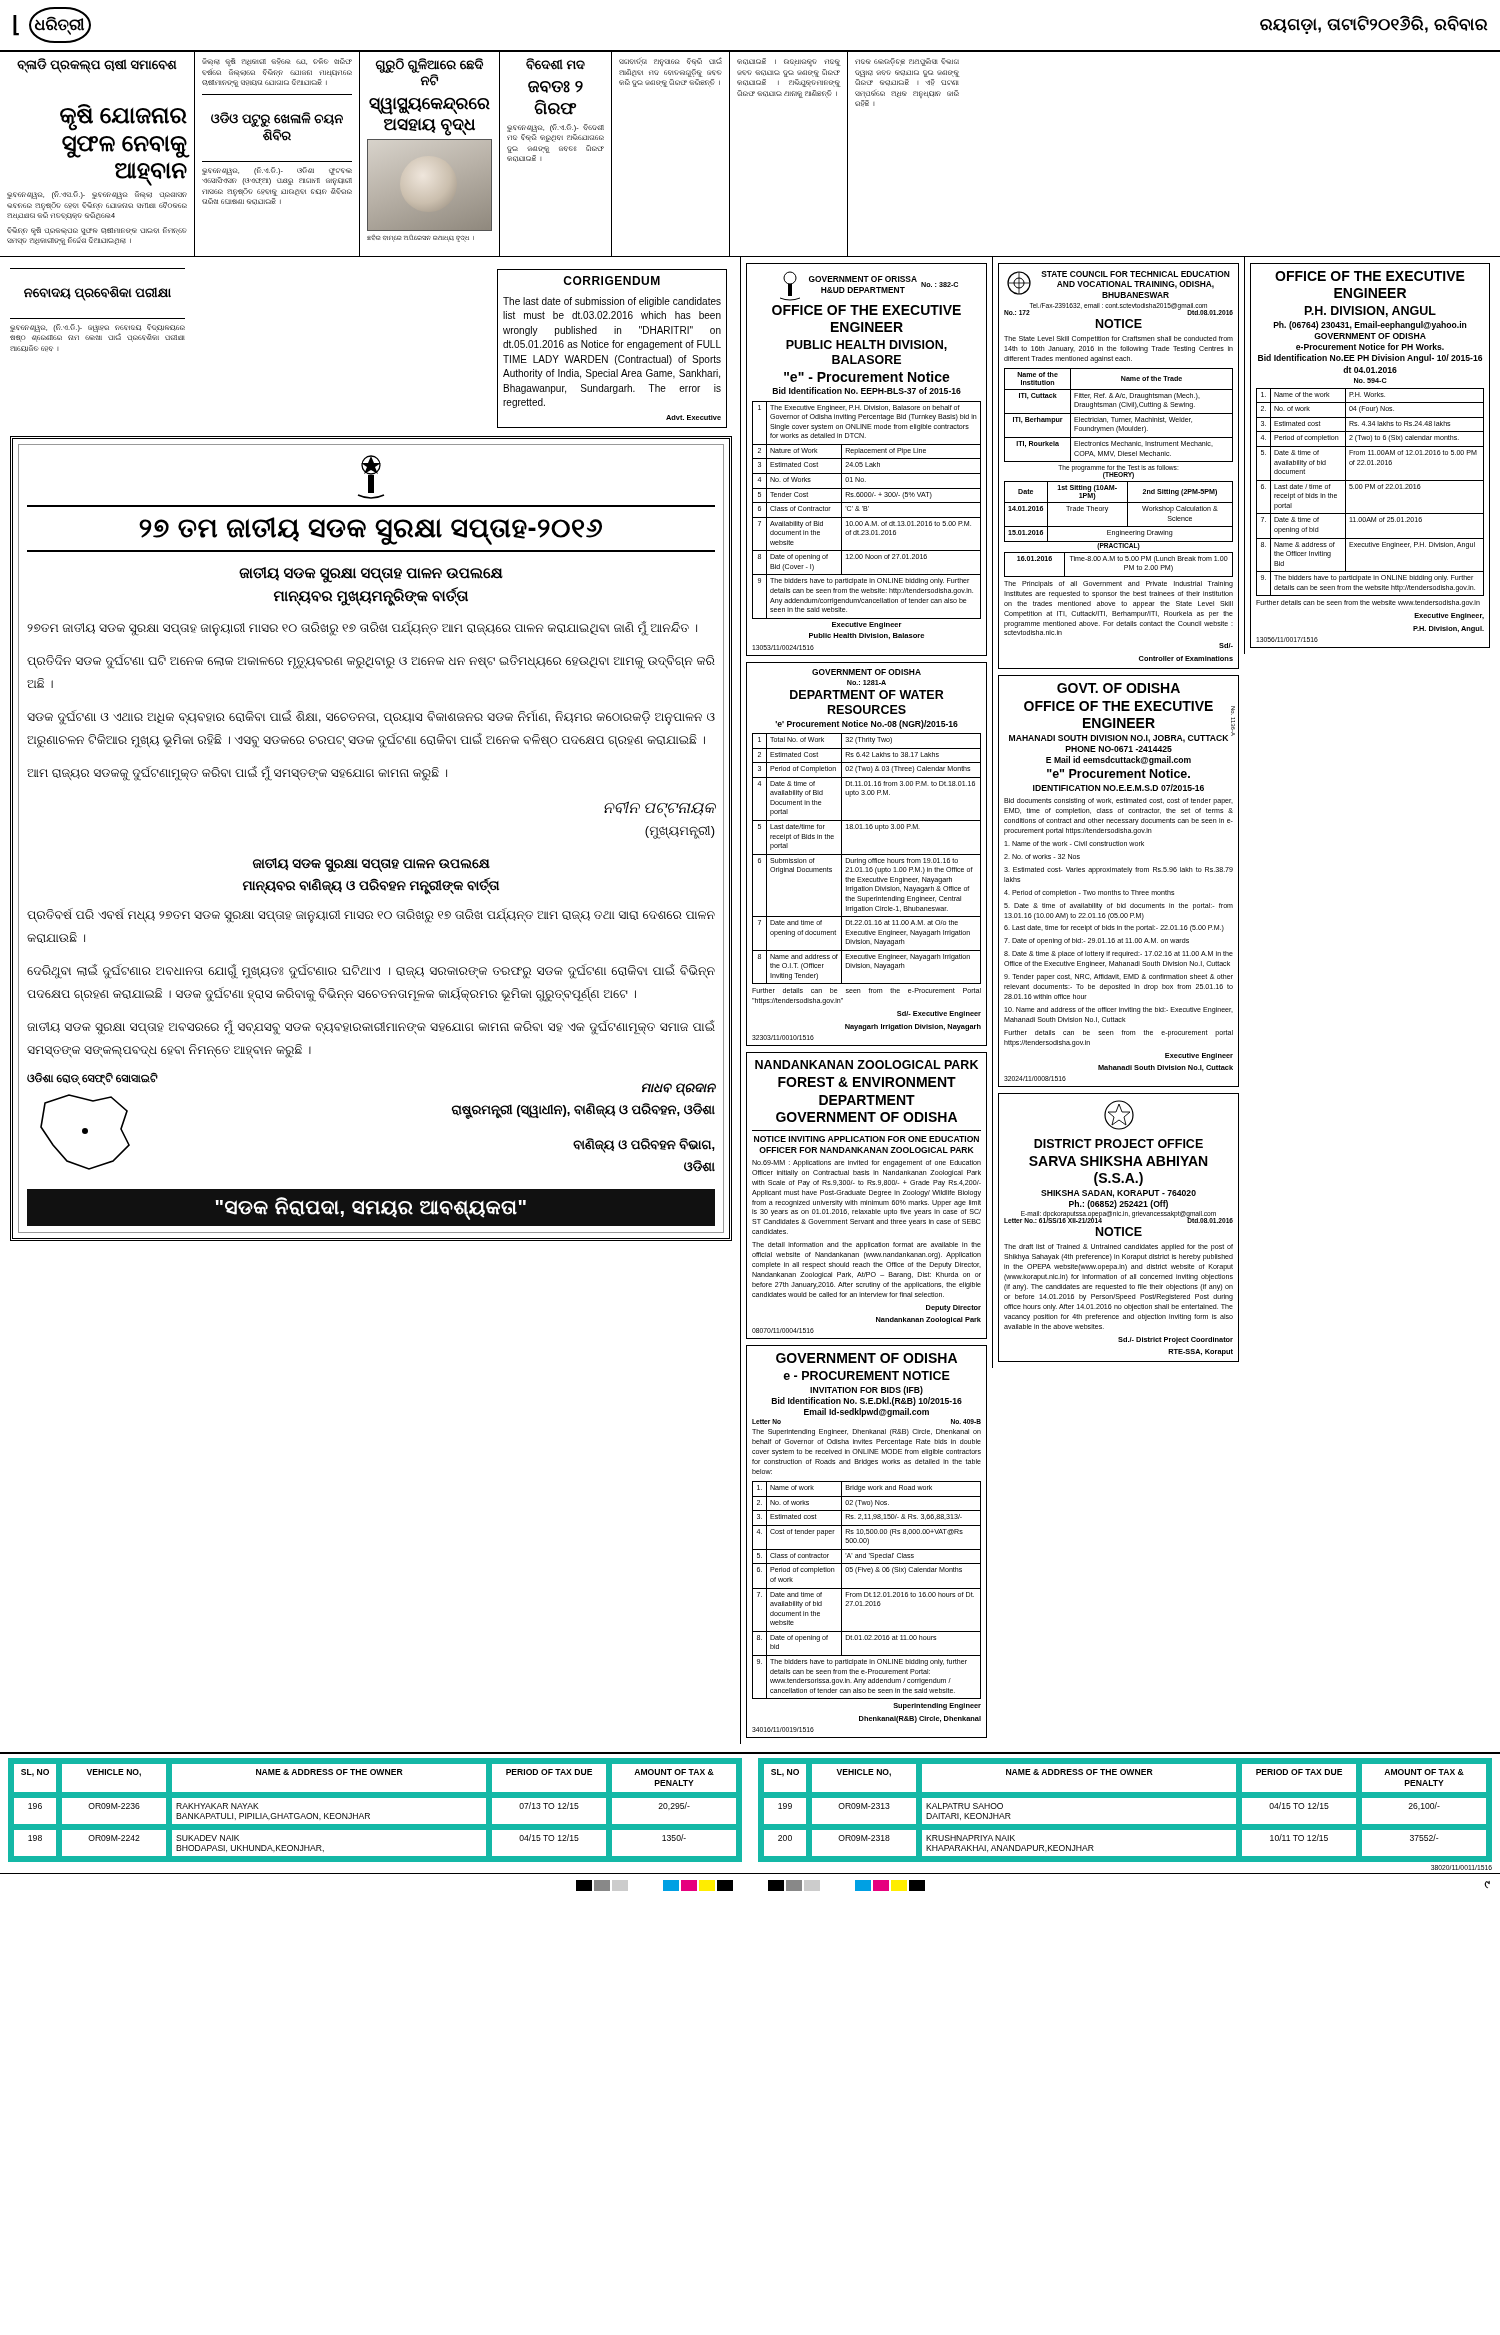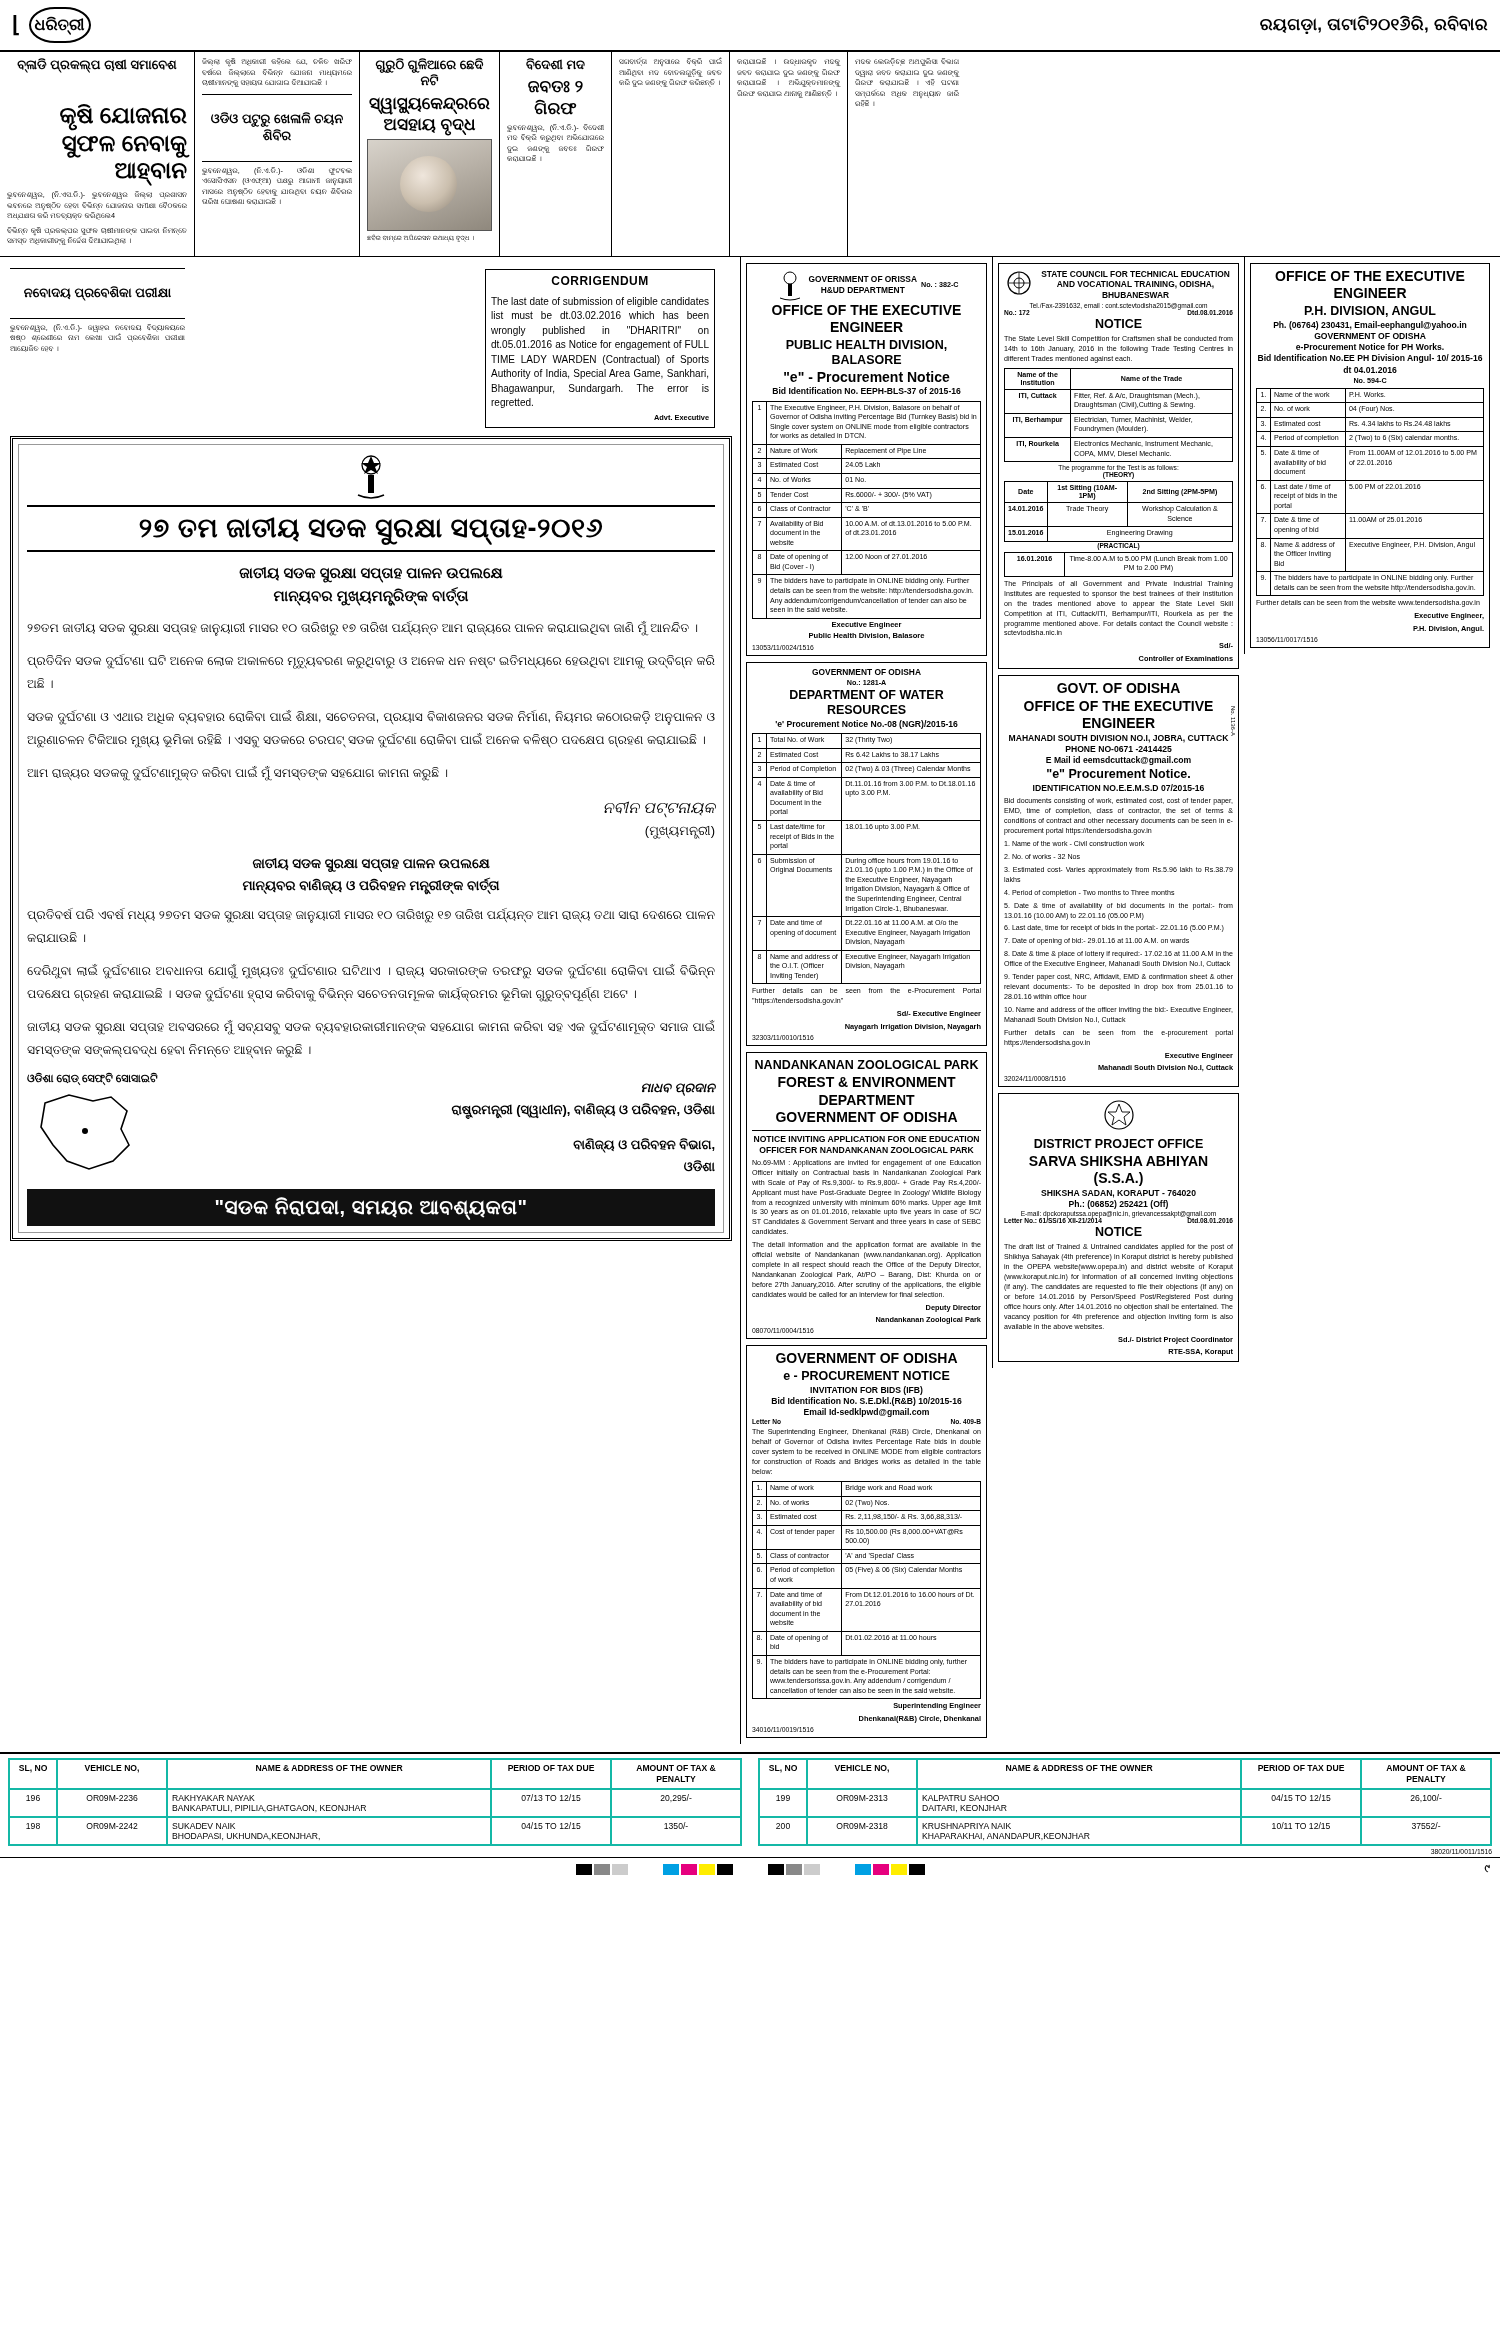--- a/index.html
+++ b/index.html
@@ -204,21 +204,21 @@
   .corrig-t { text-align:center; font-size: 12px; font-weight: bold; letter-spacing:.5px;}
   .corrig-b { font-size: 10px; line-height: 1.45; text-align: justify; margin-top: 7px;}
 
   
   .bottom-wrap { display: flex; gap: 0; border-top: 2px solid #000; margin-top: 8px;}
   .bt-half { width: 750px; padding: 4px 8px 2px 8px; }
   table.tax {
     width: 100%; border-collapse: collapse; font-size: 8.6px;
   }
   table.tax th, table.tax td {
-    border: 2px solid #14b8a6; padding: 3px 4px; vertical-align: top;
+    border: 6px solid #14b8a6; padding: 3px 4px; vertical-align: top;
   }
   table.tax th { font-weight: bold; text-align: center; line-height: 1.3; font-size: 8.6px;}
   table.tax td.c { text-align: center; }
   .tax-ref { text-align: right; font-size: 6.8px; margin-top: 2px;}
 
   
   .colorbar {
     display: flex; align-items: center; justify-content: center;
     gap: 3px; padding: 6px 0 4px 0; border-top: 1px solid #000;
   }
@@ -295,21 +295,21 @@
       <div class="tb-body">
         <p>ମଦକ ଲେଉଡ଼ିଚ୍ଛ ଅଥପୁଲିସା ବିଭାଗ ଦ୍ୱାରା ଜବତ କରାଯାଇ ଦୁଇ ଜଣଙ୍କୁ ଗିରଫ କରାଯାଇଛି । ଏହି ଘଟଣା ସମ୍ପର୍କରେ ଅଧିକ ଅନୁଧ୍ୟାନ ଜାରି ରହିଛି ।</p>
       </div>
     </div>
   </div>
 
   <div class="mid">
 
     <div class="col-left">
 
-      <div style="display:flex; gap:10px;">
+      <div style="display:flex; gap:22px;">
         <div style="width:175px">
           <div class="sub-head">ନବୋଦୟ ପ୍ରବେଶିକା ପରୀକ୍ଷା</div>
           <div class="tb-body">
             <p>ଭୁବନେଶ୍ୱର, (ନି.ଏ.ଡି.)- ଜୱାହର ନବୋଦୟ ବିଦ୍ୟାଳୟରେ ଷଷ୍ଠ ଶ୍ରେଣୀରେ ନାମ ଲେଖା ପାଇଁ ପ୍ରବେଶିକା ପରୀକ୍ଷା ଆୟୋଜିତ ହେବ ।</p>
           </div>
         </div>
         <div style="width:520px">
           <div class="corrig" style="max-width:230px; margin-left:auto;">
             <div class="corrig-t">CORRIGENDUM</div>
             <div class="corrig-b">The last date of submission of eligible candidates list must be dt.03.02.2016 which has been wrongly published in "DHARITRI" on dt.05.01.2016 as Notice for engagement of FULL TIME LADY WARDEN (Contractual) of Sports Authority of India, Special Area Game, Sankhari, Bhagawanpur, Sundargarh. The error is regretted.</div>

